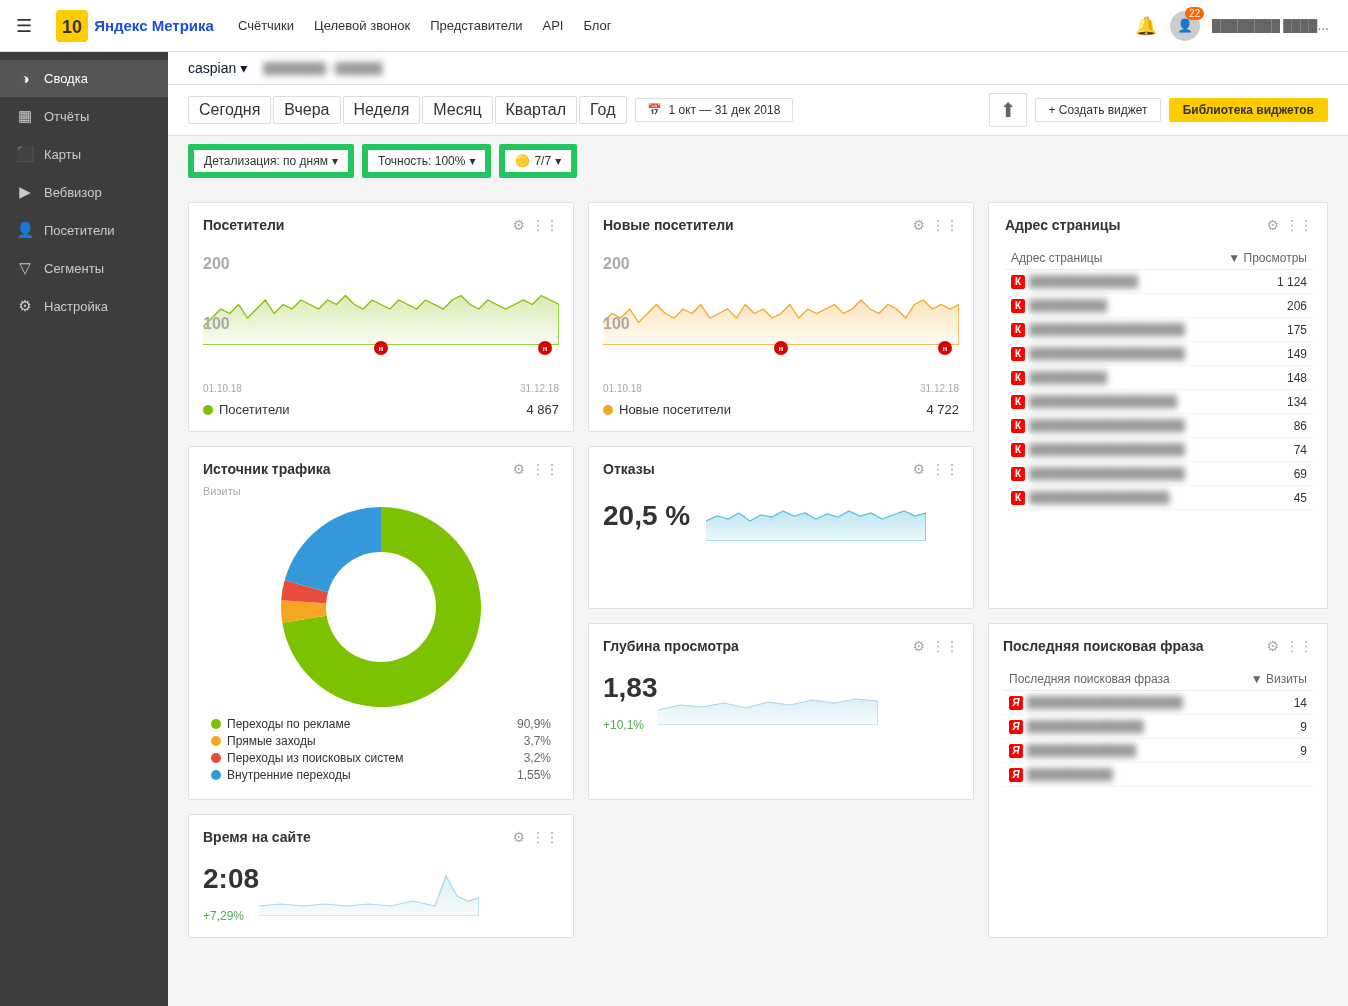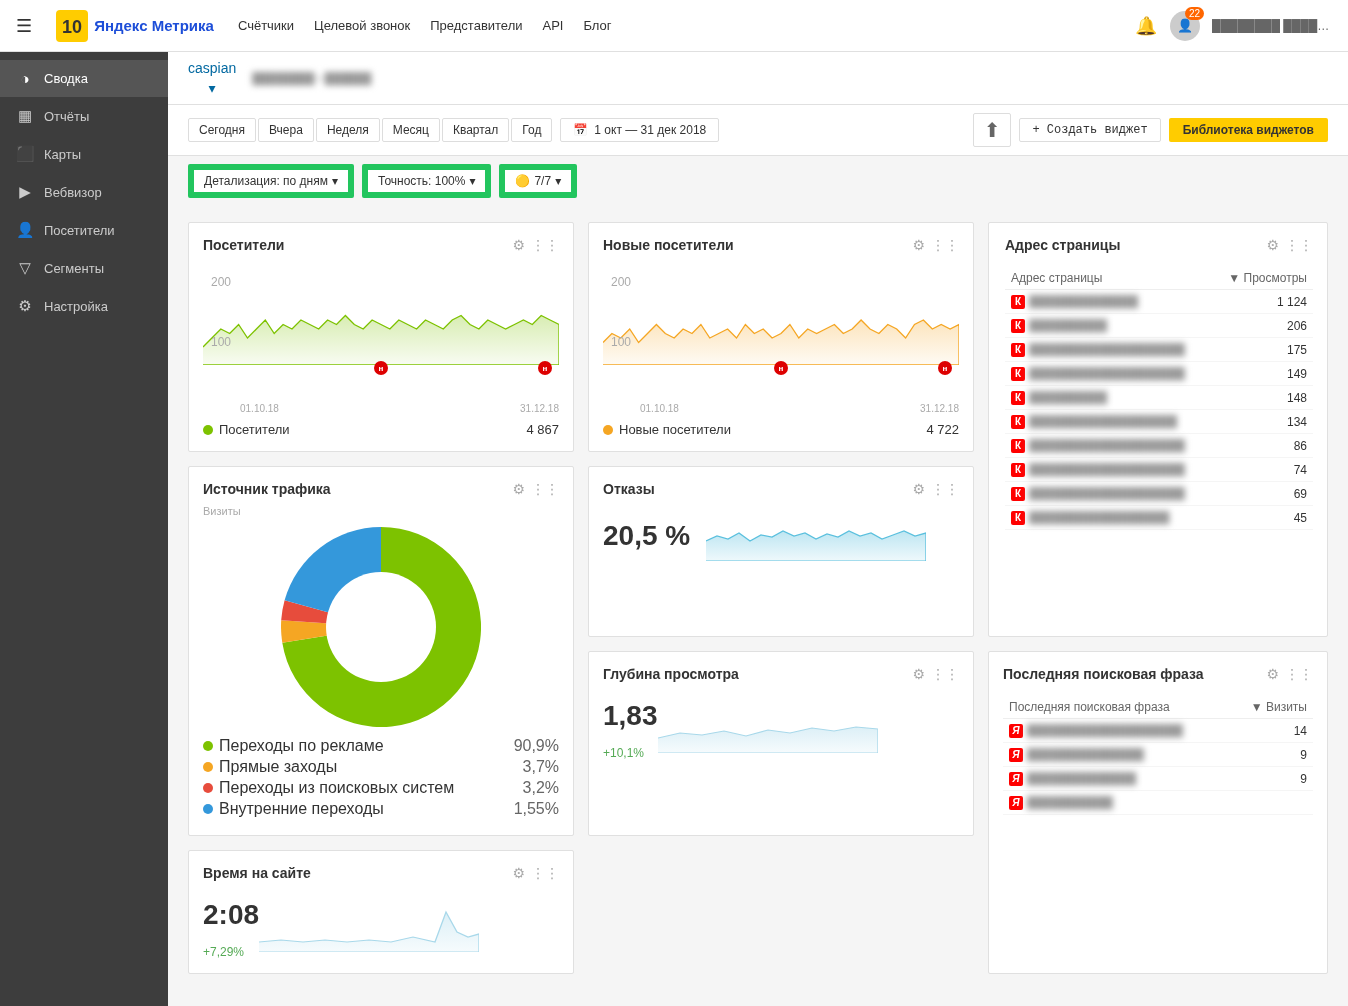--- a/index.html
+++ b/index.html
@@ -84,46 +84,45 @@
     .sub-header {
       background: #fff;
       border-bottom: 1px solid #e0e0e0;
       padding: 8px 20px;
       display: flex;
       align-items: center;
       gap: 8px;
     }
     .site-selector {
       font-size: 14px;
-      color: #0369a1;
+      color: #0f172a;
       cursor: pointer;
       display: flex;
       align-items: center;
       gap: 4px;
-      flex-direction: column;
     }
     .site-url { color: #aaa; font-size: 12px; margin-left: 8px; }
 
     
     .toolbar {
       background: #fff;
       border-bottom: 1px solid #e0e0e0;
       padding: 8px 20px;
       display: flex;
       align-items: center;
       gap: 8px;
       flex-wrap: wrap;
     }
     .period-btns { display: flex; gap: 2px; }
     .period-btn {
       padding: 4px 10px;
       border: 1px solid #ddd;
       background: #fff;
       cursor: pointer;
-      font-size: 12px;
+      font-size: 16px;
       border-radius: 2px;
       color: #333;
     }
     .date-range-btn {
       display: flex;
       align-items: center;
       gap: 6px;
       padding: 4px 12px;
       border: 1px solid #ddd;
       background: #fff;
@@ -143,21 +142,20 @@
       color: #666;
     }
     .create-widget-btn {
       padding: 4px 12px;
       border: 1px solid #ddd;
       background: #fff;
       cursor: pointer;
       font-size: 12px;
       border-radius: 2px;
       color: #333;
-      font-family: Liberation Mono, monospace;
     }
     .lib-btn {
       padding: 5px 14px;
       background: #fc0;
       border: none;
       cursor: pointer;
       font-size: 12px;
       border-radius: 2px;
       color: #333;
       font-weight: bold;
@@ -210,22 +208,22 @@
       display: flex;
       justify-content: space-between;
       align-items: flex-start;
       margin-bottom: 6px;
     }
     .widget-actions { display: flex; gap: 6px; color: #aaa; cursor: pointer; }
     .widget-actions span { font-size: 14px; }
 
     
     .chart-area { height: 120px; position: relative; margin: 8px 0; }
-    .chart-y-label { font-size: 12px; color: #aaa; position: absolute; left: 8px; }
-    .chart-x-labels { display: flex; justify-content: space-between; font-size: 10px; color: #aaa; margin-top: 2px; margin-left: 37px; }
+    .chart-y-label { font-size: 16px; color: #aaa; position: absolute; left: 0; font-weight: bold; }
+    .chart-x-labels { display: flex; justify-content: space-between; font-size: 10px; color: #aaa; margin-top: 2px; }
     .chart-dot {
       position: absolute;
       width: 14px;
       height: 14px;
       border-radius: 50%;
       background: #d00;
       color: #fff;
       font-size: 8px;
       display: flex;
       align-items: center;
@@ -241,21 +239,21 @@
 
     
     .big-number { font-size: 28px; font-weight: bold; color: #333; margin: 4px 0; }
     .sub-change { font-size: 12px; color: #5a5; margin-top: 14px; }
 
     
     .sparkline-area { height: 50px; width: 220px; float: right; }
 
     
     .pie-container { display: flex; justify-content: center; margin: 10px 0; }
-    .legend-item { display: flex; align-items: center; gap: 6px; font-size: 16px; margin: 3px 0; justify-content: space-between; }
+    .legend-item { display: flex; align-items: center; gap: 6px; font-size: 12px; margin: 3px 8px; justify-content: space-between; }
     .legend-dot { width: 10px; height: 10px; border-radius: 50%; flex-shrink: 0; }
     .legend-label { flex: 1; }
     .legend-val { color: #666; }
 
     
     .widget-card.tall { grid-row: span 2; padding-left: 16px; }
 
     
     .widget-table { width: 100%; border-collapse: collapse; font-size: 12px; }
     .widget-table th { text-align: left; padding: 4px 6px; color: #666; border-bottom: 1px solid #eee; font-weight: normal; }

